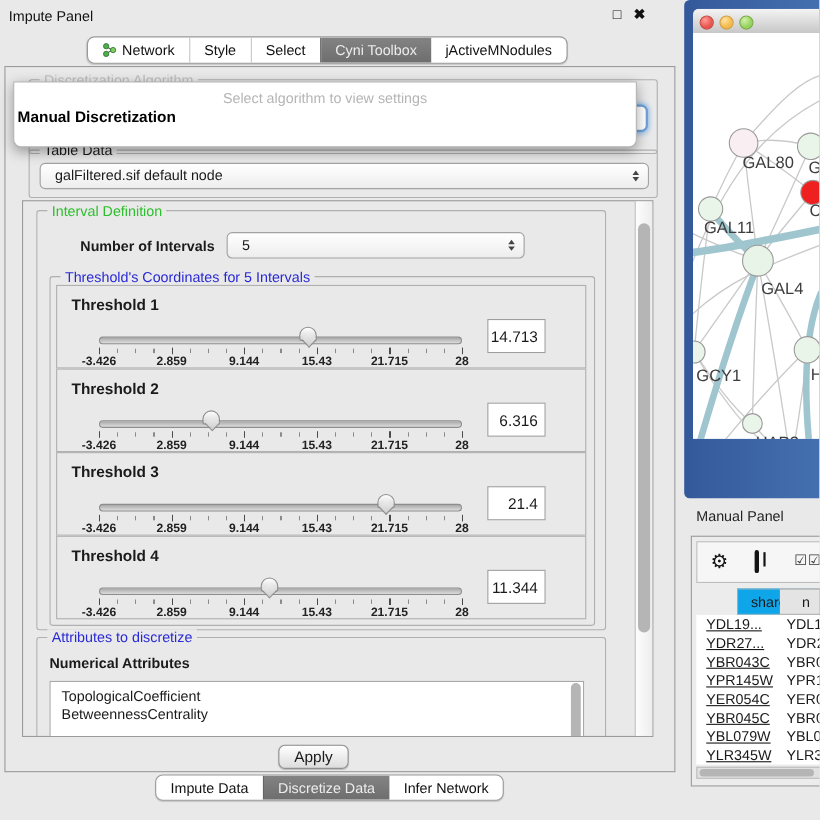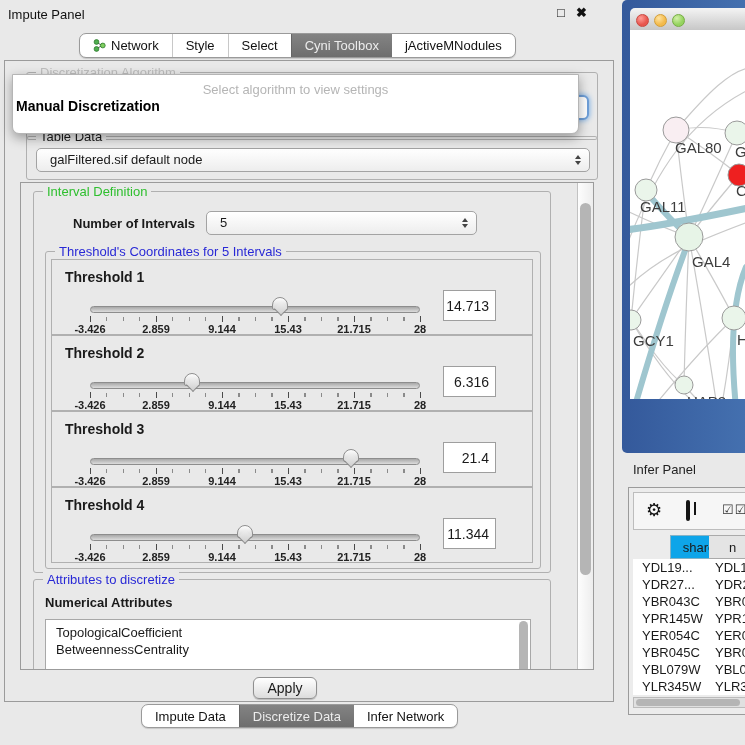--- a/index.html
+++ b/index.html
@@ -57,21 +57,21 @@
   .mactitle{background:linear-gradient(#f4f4f4,#c7c7c7);border-bottom:1px solid #9a9a9a;border-radius:5px 0 0 0;}
   .light{position:absolute;top:6px;width:13px;height:13px;border-radius:50%;box-sizing:border-box;}
   .node-label{font-size:15px;fill:#3d3d3d;font-family:"Liberation Sans",sans-serif;}
   
   .tp-toolbar{background:#f6f6f6;border:1px solid #bdbdbd;}
   .split-icon{width:19px;height:17px;border:2px solid #141414;border-radius:2px;box-sizing:border-box;position:relative;background:#fff;}
   .split-icon::after{content:"";position:absolute;left:6px;top:0;width:2px;height:13px;background:#141414;}
   .th-cell{font-size:13px;line-height:23px;box-sizing:border-box;}
   .trow{display:flex;height:17px;}
   .tcell{font-size:13px;line-height:17px;white-space:nowrap;overflow:hidden;}
-  .tcell.c0{width:75px;padding-left:9px;box-sizing:border-box;}
+  .tcell.c0{width:75px;padding-left:9px;box-sizing:border-box;text-decoration:underline;}
   .tcell.c1{padding-left:7px;}
 </style>
 </head>
 <body>
 
 <div id="app">
 
   <div class="abs win-title" style="left:8px;top:7px;">Impute Panel</div>
   <div class="abs win-btn" style="left:557px;top:6px;font-weight:bold;">□</div>
   <div class="abs win-btn" style="left:576px;top:6px;font-weight:bold;">✖</div>
@@ -285,21 +285,21 @@
           <text x="3" y="316" class="node-label">GCY1</text>
           <circle cx="104" cy="288" r="12" fill="#eaf5ea" stroke="#9a9a9a" stroke-width="1"></circle>
           <text x="107" y="315" class="node-label">H</text>
           <circle cx="54" cy="355" r="9" fill="#eaf5ea" stroke="#9a9a9a" stroke-width="1"></circle>
           <text x="57" y="377" class="node-label">HAP2</text>
           <circle cx="89" cy="390" r="9" fill="#eaf5ea" stroke="#9a9a9a" stroke-width="1"></circle>
         </svg>
     </div>
   </div>
 
-  <div class="abs" style="left:633px;top:462px;font-size:13px;color:#222;">Infer Panel</div>
+  <div class="abs" style="left:633px;top:462px;font-size:13px;color:#222;">Manual Panel</div>
 
   <div class="abs panel" style="left:628px;top:487px;width:120px;height:226px;background:#ececec;overflow:hidden;">
     <div class="tp-toolbar abs" style="left:4px;top:4px;width:118px;height:36px;">
       <span class="abs" style="left:12px;top:6px;font-size:18px;color:#141414;">⚙</span>
       <span class="abs split-icon" style="left:52px;top:9px;"></span>
       <span class="abs" style="left:88px;top:9px;font-size:13px;color:#333;letter-spacing:1px;">☑☑</span>
     </div>
     <div class="th-cell abs" style="left:4px;top:47px;width:76px;height:24px;background:#0ea5e9;border:1px solid #86b3c6;text-align:center;margin-left:37px;">shared...</div>
     <div class="th-cell abs" style="left:80px;top:47px;width:48px;height:24px;background:#e4e4e4;border:1px solid #aaaaaa;border-left:none;padding-left:20px;">n</div>
     <div class="abs" style="left:4px;top:71px;width:124px;height:136px;background:#fff;overflow:hidden;">

